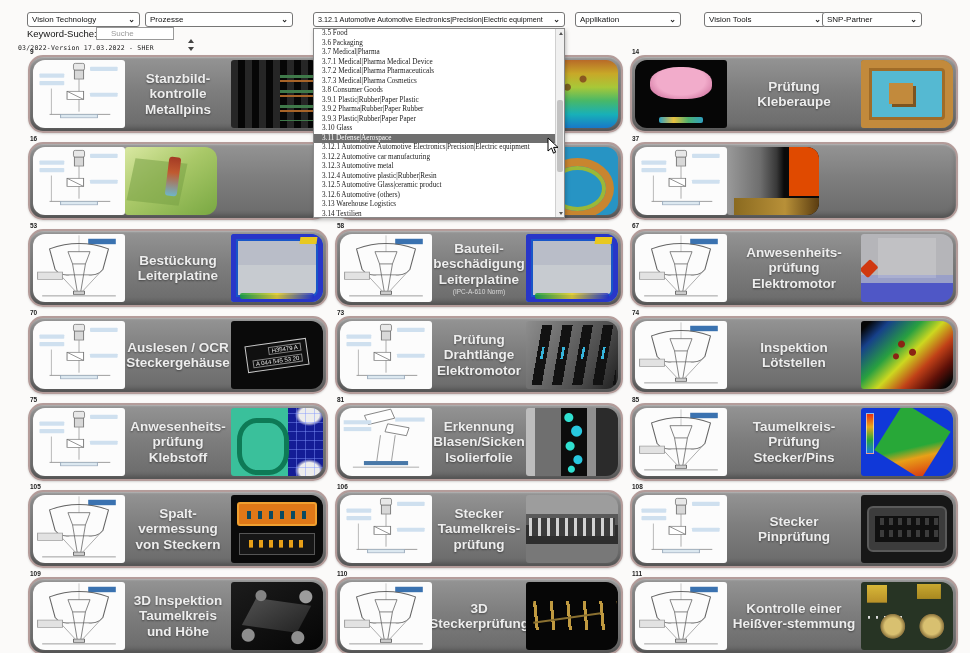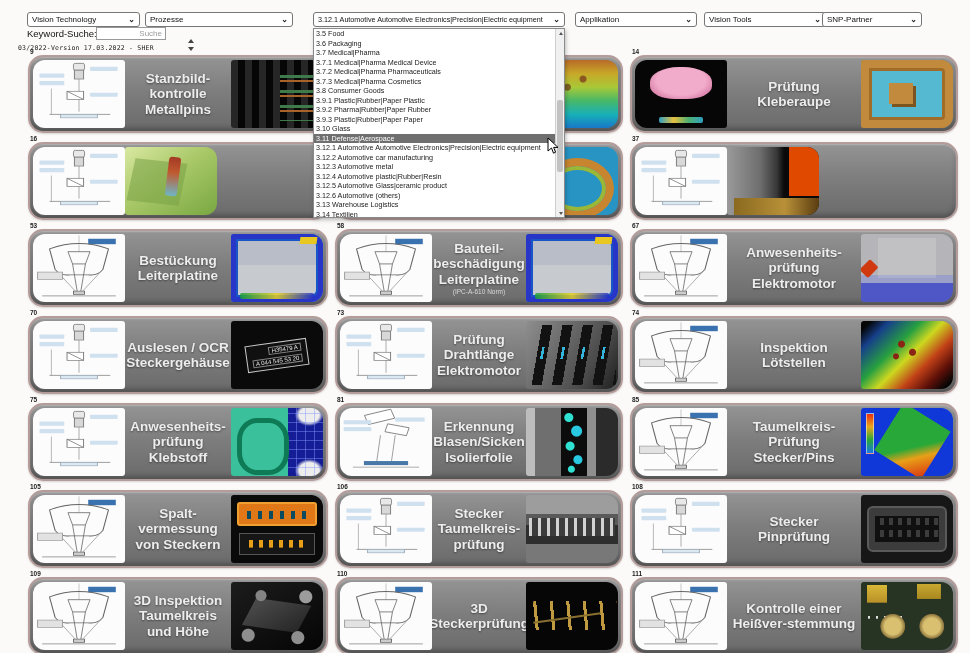--- a/index.html
+++ b/index.html
@@ -6,39 +6,39 @@
   .stage{position:relative;width:970px;height:653px;overflow:hidden;background:#fbfaf9;
          font-family:"Liberation Sans", sans-serif;}
 
   
   .filter{position:absolute;top:12px;height:15px;background:#fff;border:1px solid #767676;
           border-radius:3px;display:flex;align-items:center;justify-content:space-between;
           padding:0 4px;font-size:8px;color:#111;white-space:nowrap;overflow:hidden;box-sizing:border-box;}
   .filter .chev{font-size:8px;color:#222;margin-left:4px;flex:0 0 auto;font-weight:bold;}
   .f1{left:27px;width:113px}.f2{left:145px;width:148px}
   .f3{left:313px;width:252px;font-size:7.2px}
-  .f4{left:575px;width:122px}.f5{left:704px;width:122px}.f6{left:822px;width:100px}
+  .f4{left:575px;width:106px}.f5{left:704px;width:122px}.f6{left:822px;width:100px}
 
   .kw-label{position:absolute;left:27px;top:28px;font-size:9.5px;color:#111;}
-  .kw-input{position:absolute;left:96px;top:27px;width:70px;height:13px;border:1px solid #999;
-            font-size:8px;padding:0 3px;box-sizing:border-box;background:#fff;color:#333;text-align:right;}
+  .kw-input{position:absolute;left:96px;top:27px;width:78px;height:13px;border:1px solid #999;
+            font-size:8px;padding:0 14px;box-sizing:border-box;background:#fff;color:#333;}
   .kw-input::placeholder{color:#9a9a9a;}
   .version{position:absolute;left:18px;top:44px;font-family:"DejaVu Sans Mono",monospace;
            font-size:6.5px;color:#222;letter-spacing:.2px;}
   .stepper{position:absolute;left:186px;top:39px;width:10px;height:12px;display:flex;
            flex-direction:column;align-items:center;justify-content:space-between;cursor:pointer;}
   .stepper .up{width:0;height:0;border-left:3px solid transparent;border-right:3px solid transparent;border-bottom:4px solid #444;}
   .stepper .down{width:0;height:0;border-left:3px solid transparent;border-right:3px solid transparent;border-top:4px solid #444;}
 
   
   .dd-panel{position:absolute;left:313px;top:28px;width:252px;height:190px;background:#fff;
             border:1px solid #8a8a8a;z-index:20;box-shadow:1px 2px 4px rgba(0,0,0,.25);box-sizing:border-box;}
   .dd-list{position:absolute;left:0;top:0;right:9px;bottom:0;overflow:hidden;margin:0;padding:0;list-style:none;}
-  .dd-item{height:9.5px;line-height:9.5px;font-size:7.2px;color:#1a1a1a;padding-left:2px;
-           white-space:nowrap;overflow:hidden;cursor:default;}
+  .dd-item{height:9.5px;line-height:9.5px;font-size:7.2px;color:#1a1a1a;padding-left:8px;
+           white-space:nowrap;overflow:hidden;cursor:default;font-family:Liberation Serif, serif;}
   .dd-item.selected{background:#6f6f6f;color:#fff;}
   .dd-scroll{position:absolute;right:0;top:0;bottom:0;width:9px;background:#f0f0f0;border-left:1px solid #d0d0d0;box-sizing:border-box;}
   .dd-scroll .arr-up,.dd-scroll .arr-dn{position:absolute;left:1px;width:7px;height:8px;display:flex;align-items:center;justify-content:center;}
   .arr-up{top:0}.arr-dn{bottom:0}
   .arr-up i{width:0;height:0;border-left:2.5px solid transparent;border-right:2.5px solid transparent;border-bottom:3.5px solid #555;}
   .arr-dn i{width:0;height:0;border-left:2.5px solid transparent;border-right:2.5px solid transparent;border-top:3.5px solid #555;}
   .dd-thumb{position:absolute;left:1px;width:6px;top:38%;height:38%;background:#c2c2c2;border-radius:2px;}
   .cursor{position:absolute;left:547px;top:137px;z-index:30;pointer-events:none;}
 
   

